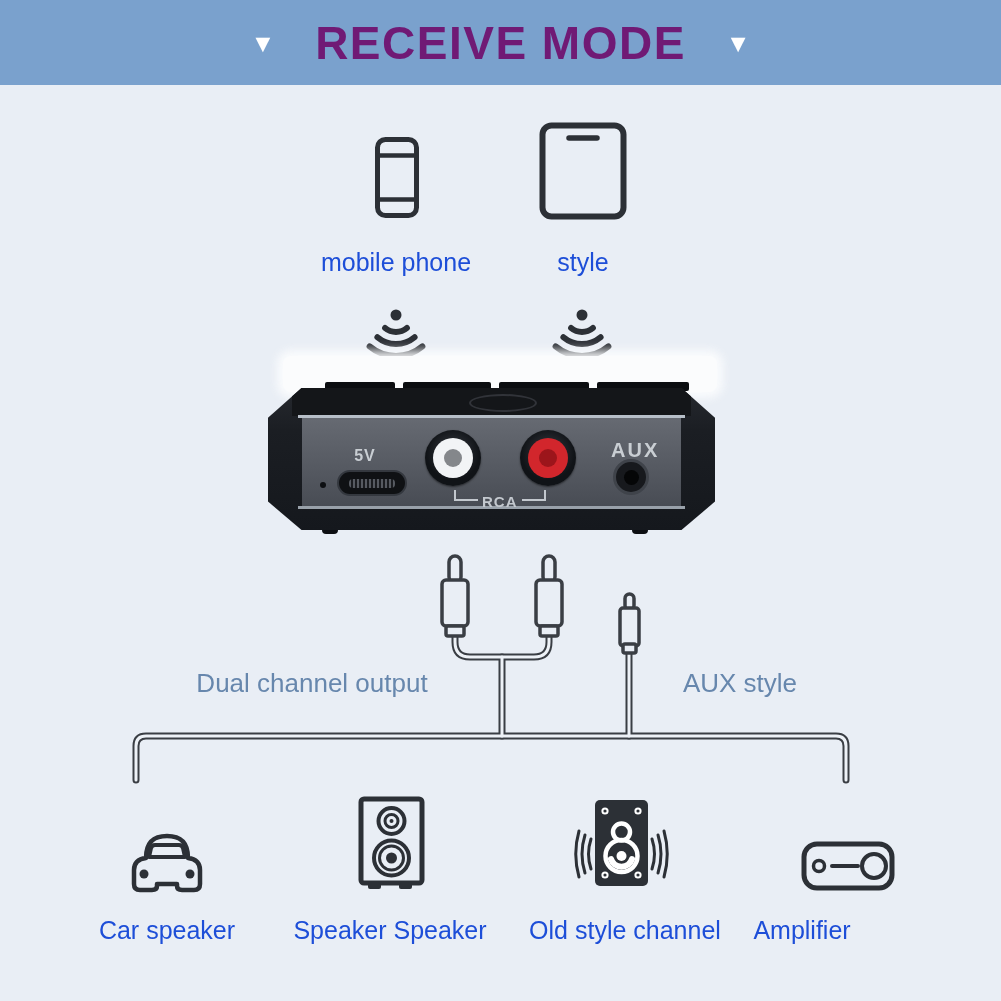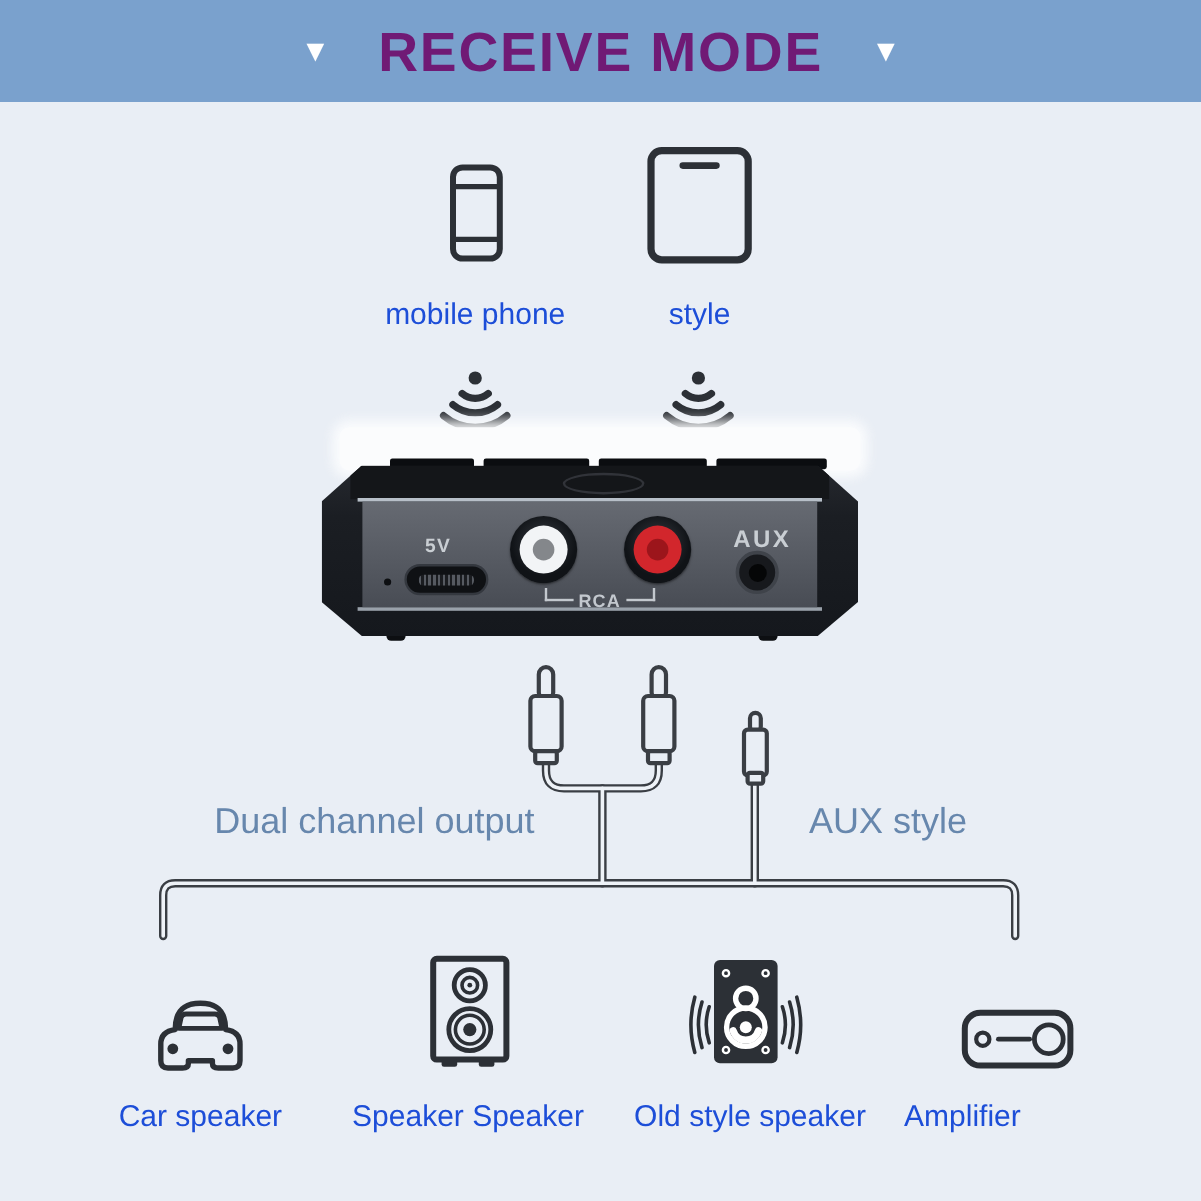--- a/index.html
+++ b/index.html
@@ -13,21 +13,21 @@
   
   .banner{
     left:0;top:0;width:1001px;height:85px;background:#7aa1cd;
     display:flex;align-items:center;justify-content:center;gap:40px;
   }
   .banner .tri{color:#ffffff;font-size:25px;line-height:1;transform:translateY(1px);}
   .banner .title{color:#701a75;font-size:46px;font-weight:bold;letter-spacing:1.5px;}
 
   
   .lbl{position:absolute;color:#1d4ed8;font-size:25px;white-space:nowrap;transform:translateX(-50%);}
-  .lbl-blue{position:absolute;color:#6787ad;font-size:30px;white-space:nowrap;transform:translateX(-50%);}
+  .lbl-blue{position:absolute;color:#6787ad;font-size:26px;white-space:nowrap;transform:translateX(-50%);}
 
   
   svg.icon{position:absolute;overflow:visible;}
   .ic{stroke:#2c3036;fill:none;stroke-linecap:round;stroke-linejoin:round;}
 
   
   .photo-glow{left:283px;top:356px;width:434px;height:36px;background:#fbfcfd;border-radius:8px;
     box-shadow:0 0 10px 6px rgba(252,253,254,0.9);}
   .bump{top:382px;height:9px;background:#0b0d10;border-radius:2px;z-index:1;}
   .device{
@@ -214,21 +214,21 @@
   <rect x="23" y="2" width="53" height="86" rx="5" fill="#2c3036"></rect>
   <circle cx="33" cy="13" r="2.6" stroke="#ffffff" stroke-width="2" fill="none"></circle>
   <circle cx="66" cy="13" r="2.6" stroke="#ffffff" stroke-width="2" fill="none"></circle>
   <circle cx="33" cy="77" r="2.6" stroke="#ffffff" stroke-width="2" fill="none"></circle>
   <circle cx="66" cy="77" r="2.6" stroke="#ffffff" stroke-width="2" fill="none"></circle>
   <circle cx="49.5" cy="34" r="8.5" stroke="#ffffff" stroke-width="4.5" fill="none"></circle>
   <circle cx="49.5" cy="58" r="16" stroke="#ffffff" stroke-width="4.5" fill="none"></circle>
   <circle cx="49.5" cy="58" r="5" fill="#ffffff"></circle>
   <path d="M39,61 A11,11 0 0 0 60,61" stroke="#ffffff" stroke-width="6" fill="none" stroke-linecap="round"></path>
 </svg>
-<div class="lbl" style="left:625px;top:916px">Old style speaker</div>
+<div class="lbl" style="left:625px;top:916px">Old style channel</div>
 
 <svg class="icon" style="left:800px;top:840px" width="96" height="52" viewBox="0 0 96 52">
   <rect class="ic" x="4" y="4" width="88" height="44" rx="13" stroke-width="5"></rect>
   <circle class="ic" cx="19" cy="26" r="5.5" stroke-width="3.5"></circle>
   <path class="ic" d="M32,26 H58" stroke-width="4"></path>
   <circle class="ic" cx="74" cy="26" r="12" stroke-width="4"></circle>
 </svg>
 <div class="lbl" style="left:802px;top:916px">Amplifier</div>
 
 </body></html>

